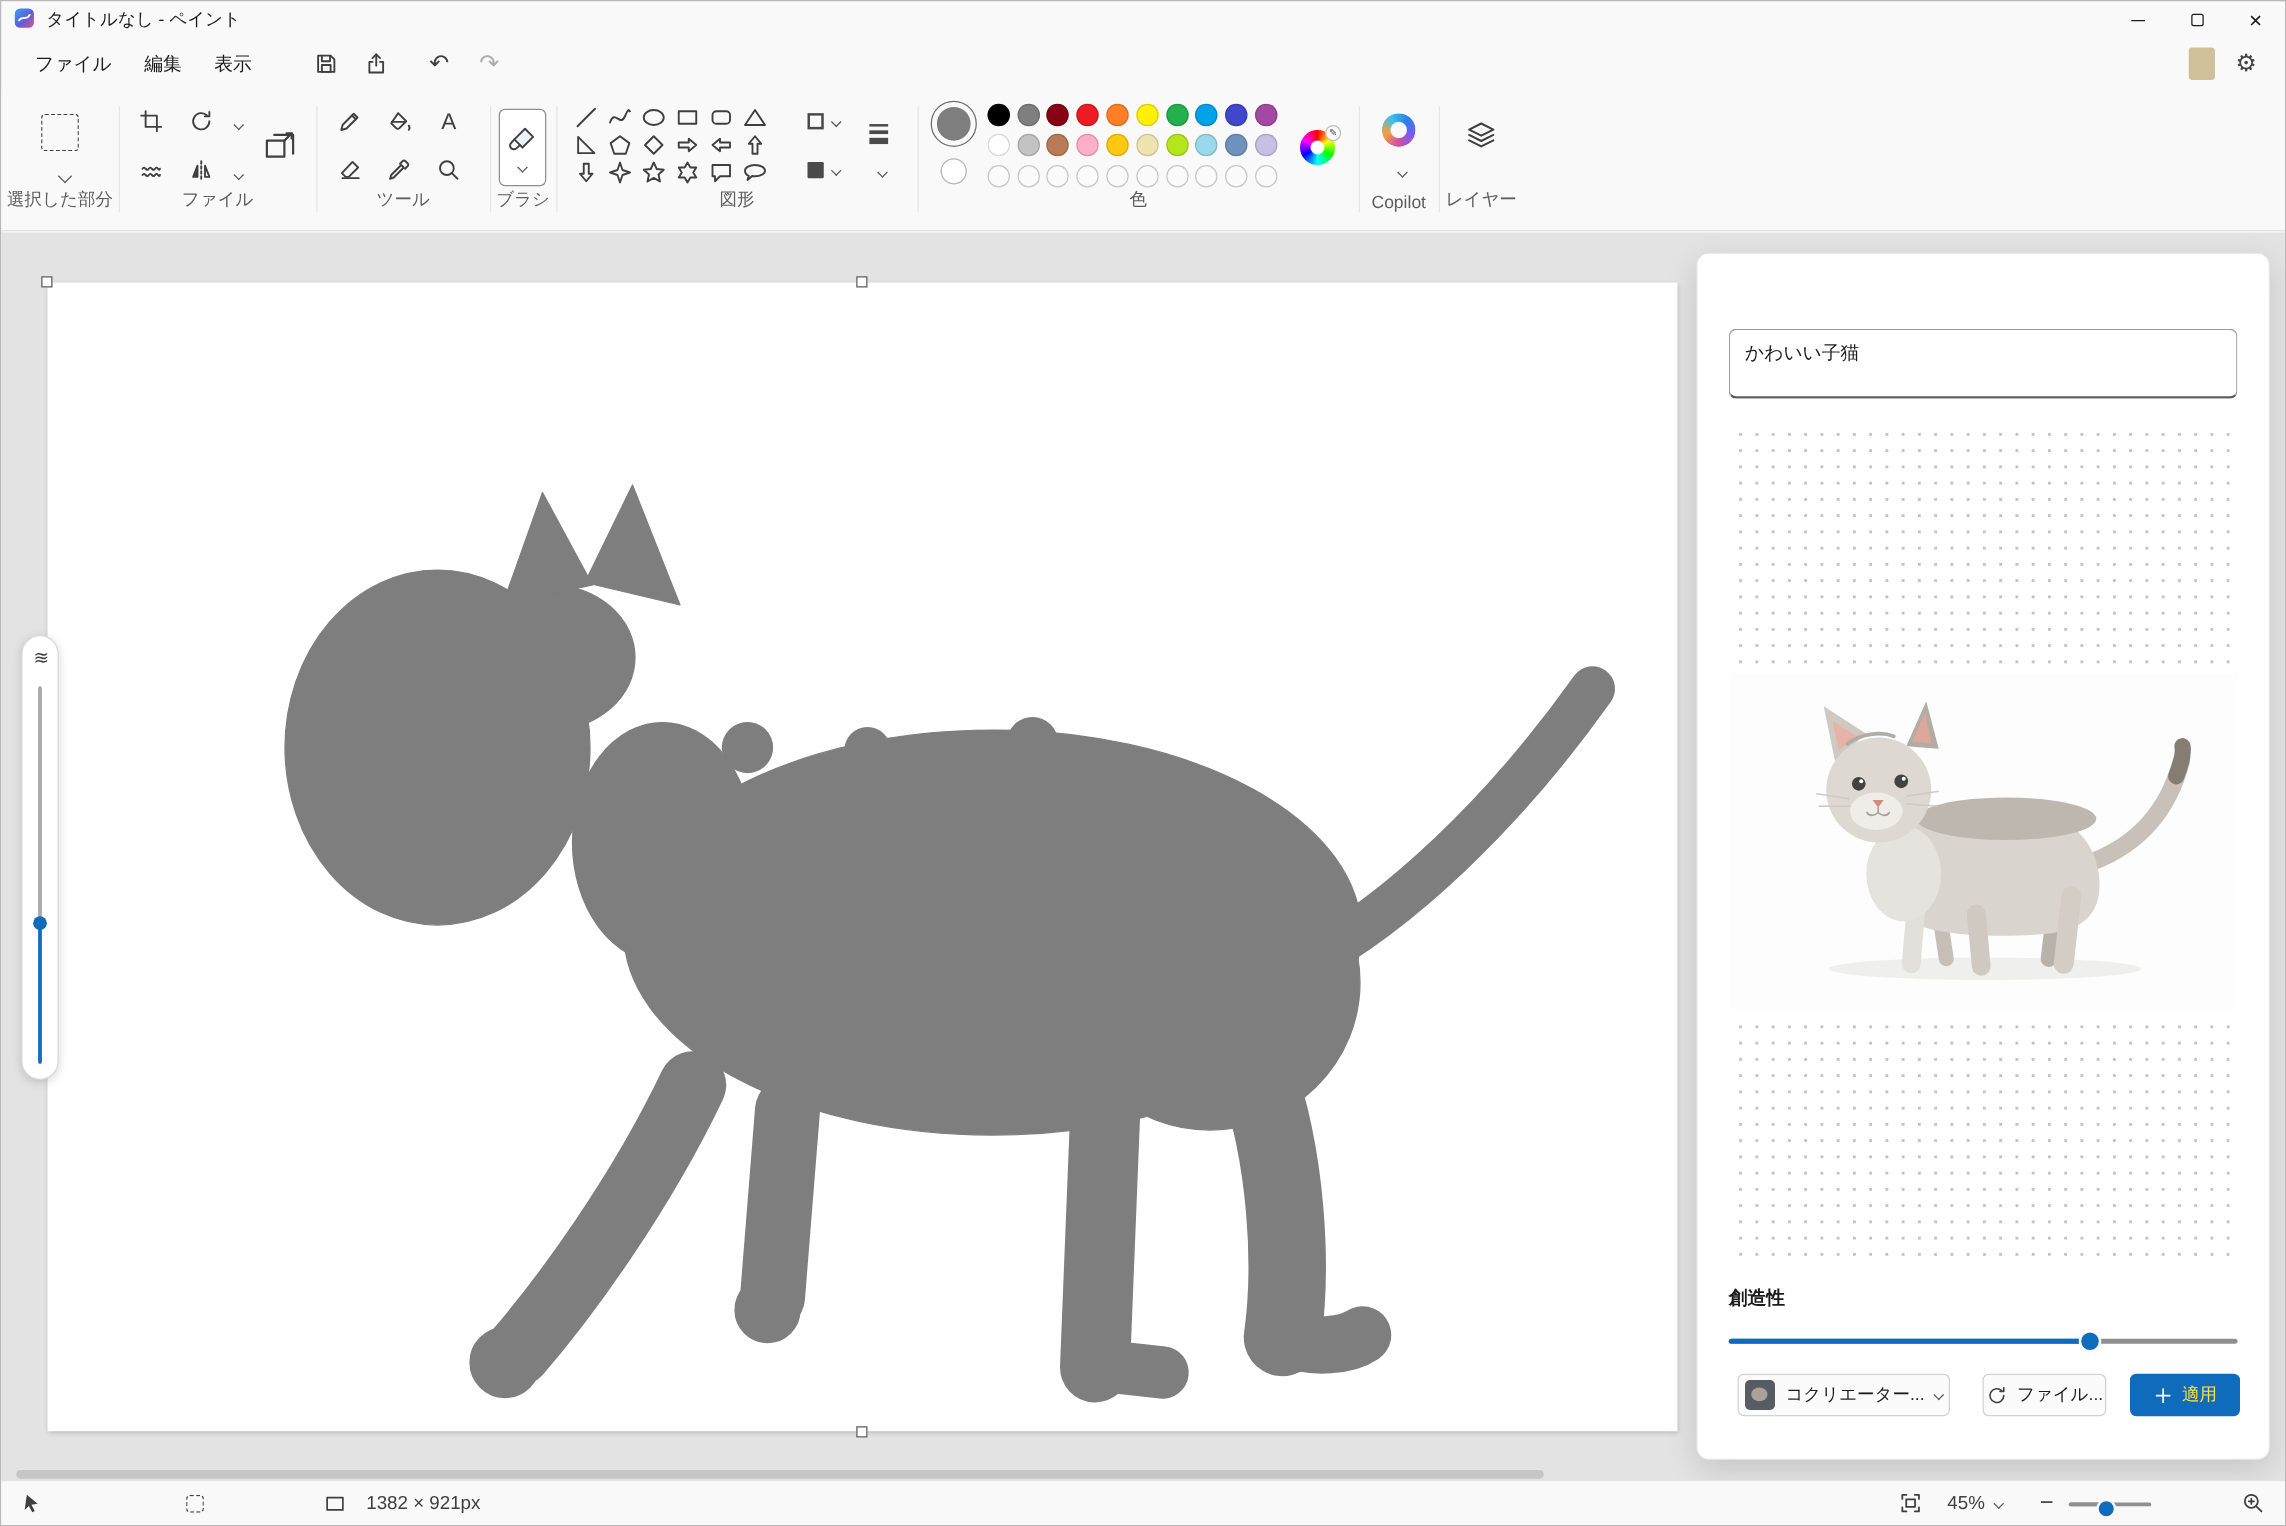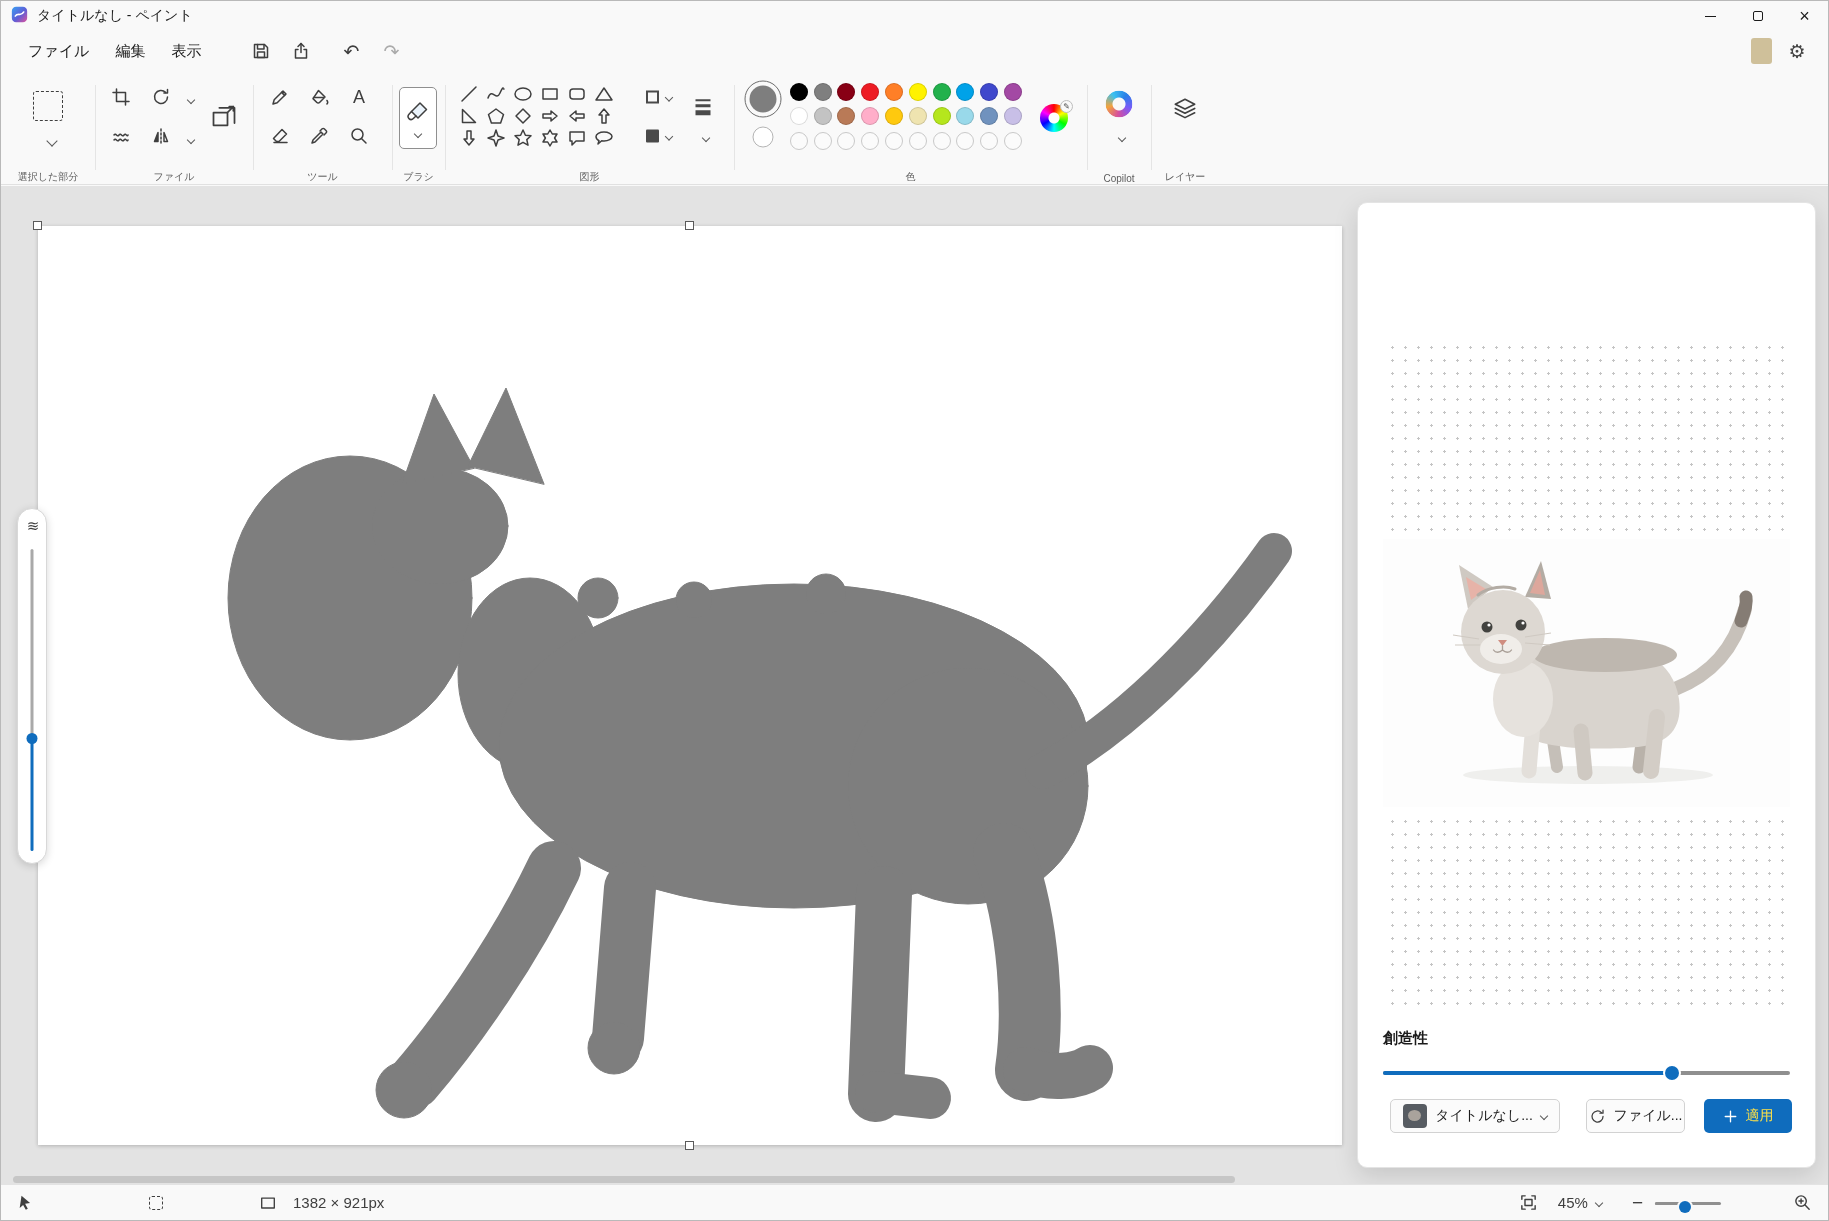--- a/index.html
+++ b/index.html
@@ -28,21 +28,21 @@
 .mb-icon{width:34px;height:34px;display:flex;align-items:center;justify-content:center;border-radius:5px}
 .undo-glyph{font-size:19px;color:#3f3f3f}
 .redo-glyph{font-size:19px;color:#ababab}
 .avatar{width:21px;height:26px;border-radius:3px;background:linear-gradient(135deg,#d9cba5,#c3b astray 0)#cfc09a}
 .gear{font-size:19px;color:#444}
 
 
 .ribbon{position:absolute;top:70px;left:0;right:0;height:114px;background:#f9f9f9;border-bottom:1px solid #e1e1e1}
 .grp{position:absolute;top:0;height:114px}
 .rib-sep{position:absolute;top:14px;bottom:14px;width:1px;background:#e5e5e5}
-.grp-label{position:absolute;bottom:1px;left:0;right:0;text-align:center;font-size:10px;color:#5d5d5d;white-space:nowrap}
+.grp-label{position:absolute;bottom:16px;left:0;right:0;text-align:center;font-size:14px;color:#5d5d5d;white-space:nowrap}
 .sel-glyph{width:30px;height:30px;border:1.6px dashed #3f3f3f;border-radius:3px}
 .tool-btn{width:36px;height:34px;display:flex;align-items:center;justify-content:center;border-radius:5px}
 .brush-btn{position:absolute;left:7px;top:16px;width:38px;height:62px;border:1px solid #8f8f8f;border-radius:5px;background:#fff;display:flex;flex-direction:column;align-items:center;justify-content:center;gap:7px}
 .shape-cell{width:24px;height:21px;display:flex;align-items:center;justify-content:center}
 .shape-grid{position:absolute;left:10px;top:12px;width:166px;display:grid;grid-template-columns:repeat(6,27px);grid-auto-rows:22px;justify-items:center;align-items:center}
 .outline-sq{width:13px;height:13px;border:2.2px solid #4a4a4a}
 .fill-sq{width:13px;height:13px;background:#4a4a4a;border-radius:1px}
 .thick-lines{display:flex;flex-direction:column;gap:3px}
 .thick-lines i{display:block;background:#4a4a4a;width:15px}
 .cur-color{width:27px;height:27px;border-radius:50%}
@@ -471,20 +471,23 @@
       <div class="ctr" style="left:15px;top:17px;font-size:15px;color:#3f3f3f">≋</div>
       <div class="ss-track" style="top:40px;height:190px"></div>
       <div class="ss-fill" style="top: 230px; height: 112px; background-color: rgb(15, 108, 189);"></div>
       <div class="ss-thumb" style="top: 224px; background-color: rgb(15, 108, 189);"></div>
     </div>
 
     <div class="hscroll"></div>
 
     <div class="panel">
 
+      <div class="prompt-box">
+        <span>かわいい子猫</span>
+      </div>
 
       <div class="dotted" style="top:135px;height:196px"></div>
 
       <div class="result-img">
         <svg width="409" height="268" viewBox="0 0 409 268">
           <rect width="409" height="268" fill="#fdfdfd"></rect>
           <ellipse cx="205" cy="236" rx="125" ry="9" fill="#efefed"></ellipse>
           <path d="M292 150 C330 135 352 108 362 70" stroke="#c7c1ba" stroke-width="14" fill="none" stroke-linecap="round"></path>
           <path d="M358 82 C362 72 364 64 363 58" stroke="#857c74" stroke-width="13" fill="none" stroke-linecap="round"></path>
           <path d="M262 180 L256 228" stroke="#b9b2aa" stroke-width="13" fill="none" stroke-linecap="round"></path>
@@ -520,21 +523,21 @@
         <div class="cs-track"></div>
         <div class="cs-fill" style="width: 71%; background-color: rgb(15, 108, 189);">
           <div class="cs-thumb" style="background-color: rgb(15, 108, 189);"></div>
         </div>
       </div>
 
       <div class="act-btn" style="left:32px;width:170px">
         <span class="sel-thumb">
             <i></i>
           </span>
-        <span>タイトルなし...</span>
+        <span>コクリエーター...</span>
         <span class="chev sm"></span>
       </div>
       <div class="act-btn" style="left:228px;width:99px">
         <svg class="ik" width="17" height="17" viewBox="0 0 20 20">
             <path d="M16.5 10a6.5 6.5 0 1 1-1.9-4.6"></path>
             <path d="M16.5 2.5v3.6h-3.6"></path>
           </svg>
         <span>ファイル...</span>
       </div>
       <div class="act-btn apply-btn" style="left: 346px; width: 88px; background-color: rgb(15, 108, 189);">

